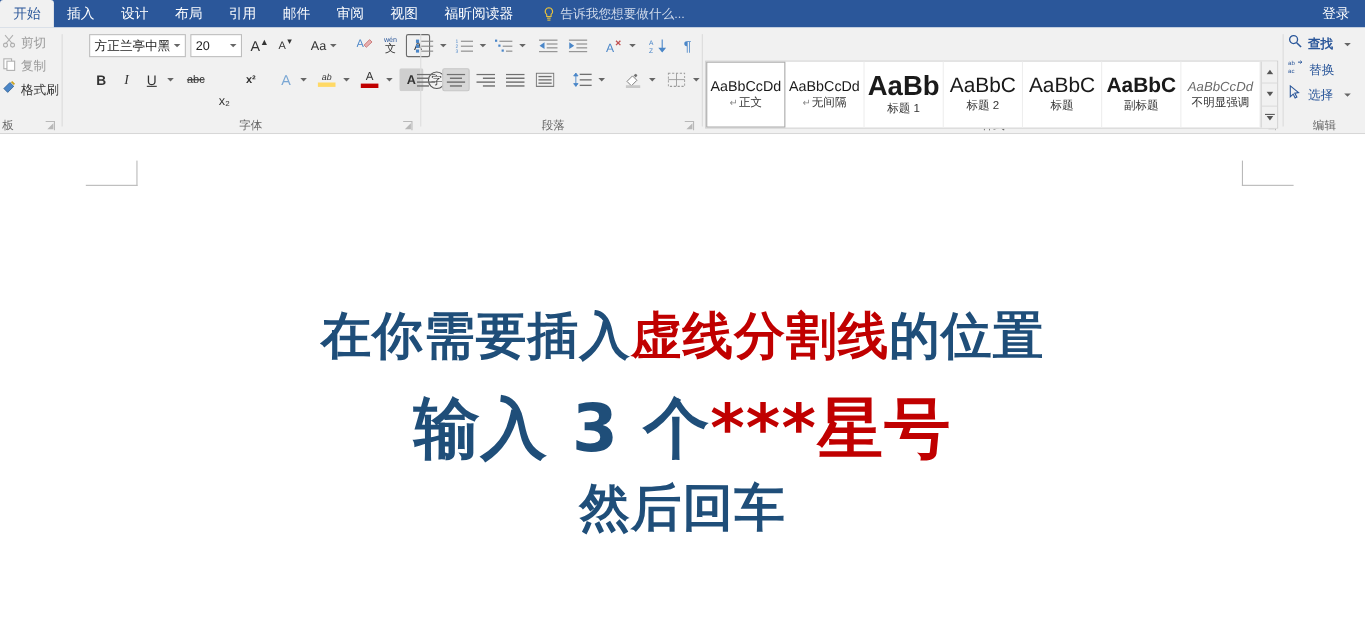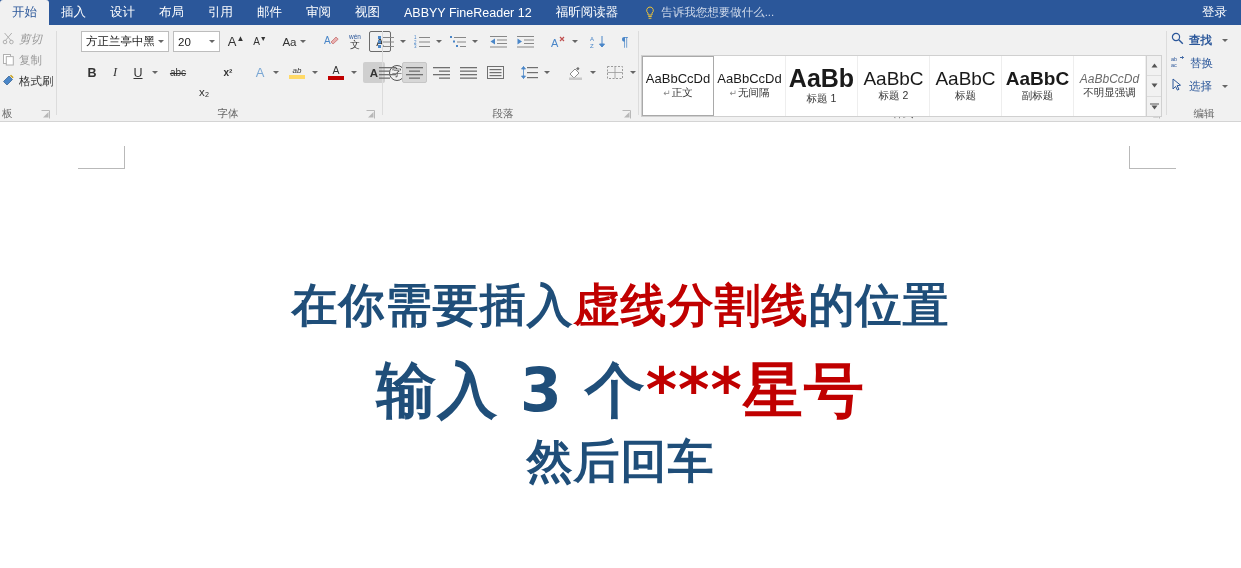--- a/index.html
+++ b/index.html
@@ -173,23 +173,20 @@
     <div class="tab">
         <span>邮件</span>
       </div>
     <div class="tab">
         <span>审阅</span>
       </div>
     <div class="tab">
         <span>视图</span>
       </div>
     <div class="tab">
-        <span>ABBYY FineReader 12</span>
-      </div>
-    <div class="tab">
         <span>福昕阅读器</span>
       </div>
 
     <div class="tell-me">
       <span>
         <svg class="bulb" viewBox="0 0 12 14">
             <path d="M6 1a3.4 3.4 0 0 0-2 6.1V9h4V7.1A3.4 3.4 0 0 0 6 1z" fill="none" stroke="#e8c23b" stroke-width="1"></path>
             <rect x="4.3" y="10" width="3.4" height="1" fill="#e8c23b"></rect>
             <rect x="4.6" y="11.8" width="2.8" height="1" fill="#e8c23b"></rect>
           </svg>
@@ -199,21 +196,21 @@
 
     <div class="signin">
         <span>登录</span>
       </div>
   </div>
 
   <div class="ribbon">
 
     <div class="grp" style="left:0;width:57px;">
       <div class="grp-body">
-        <div class="clip-item" style="top:5px;font-style:italic;">
+        <div class="clip-item" style="top:5px;">
           <span>
             <svg width="13" height="13" viewBox="0 0 13 13">
                 <circle cx="3" cy="10" r="1.8" fill="none" stroke="#b0b0b0"></circle>
                 <circle cx="9.4" cy="10" r="1.8" fill="none" stroke="#b0b0b0"></circle>
                 <path d="M3 9L9.8 1M9.4 9L2.6 1" stroke="#b0b0b0" fill="none"></path>
               </svg>
           </span>
           <span class="lbl">剪切</span>
         </div>
         <div class="clip-item" style="top:26px;">

